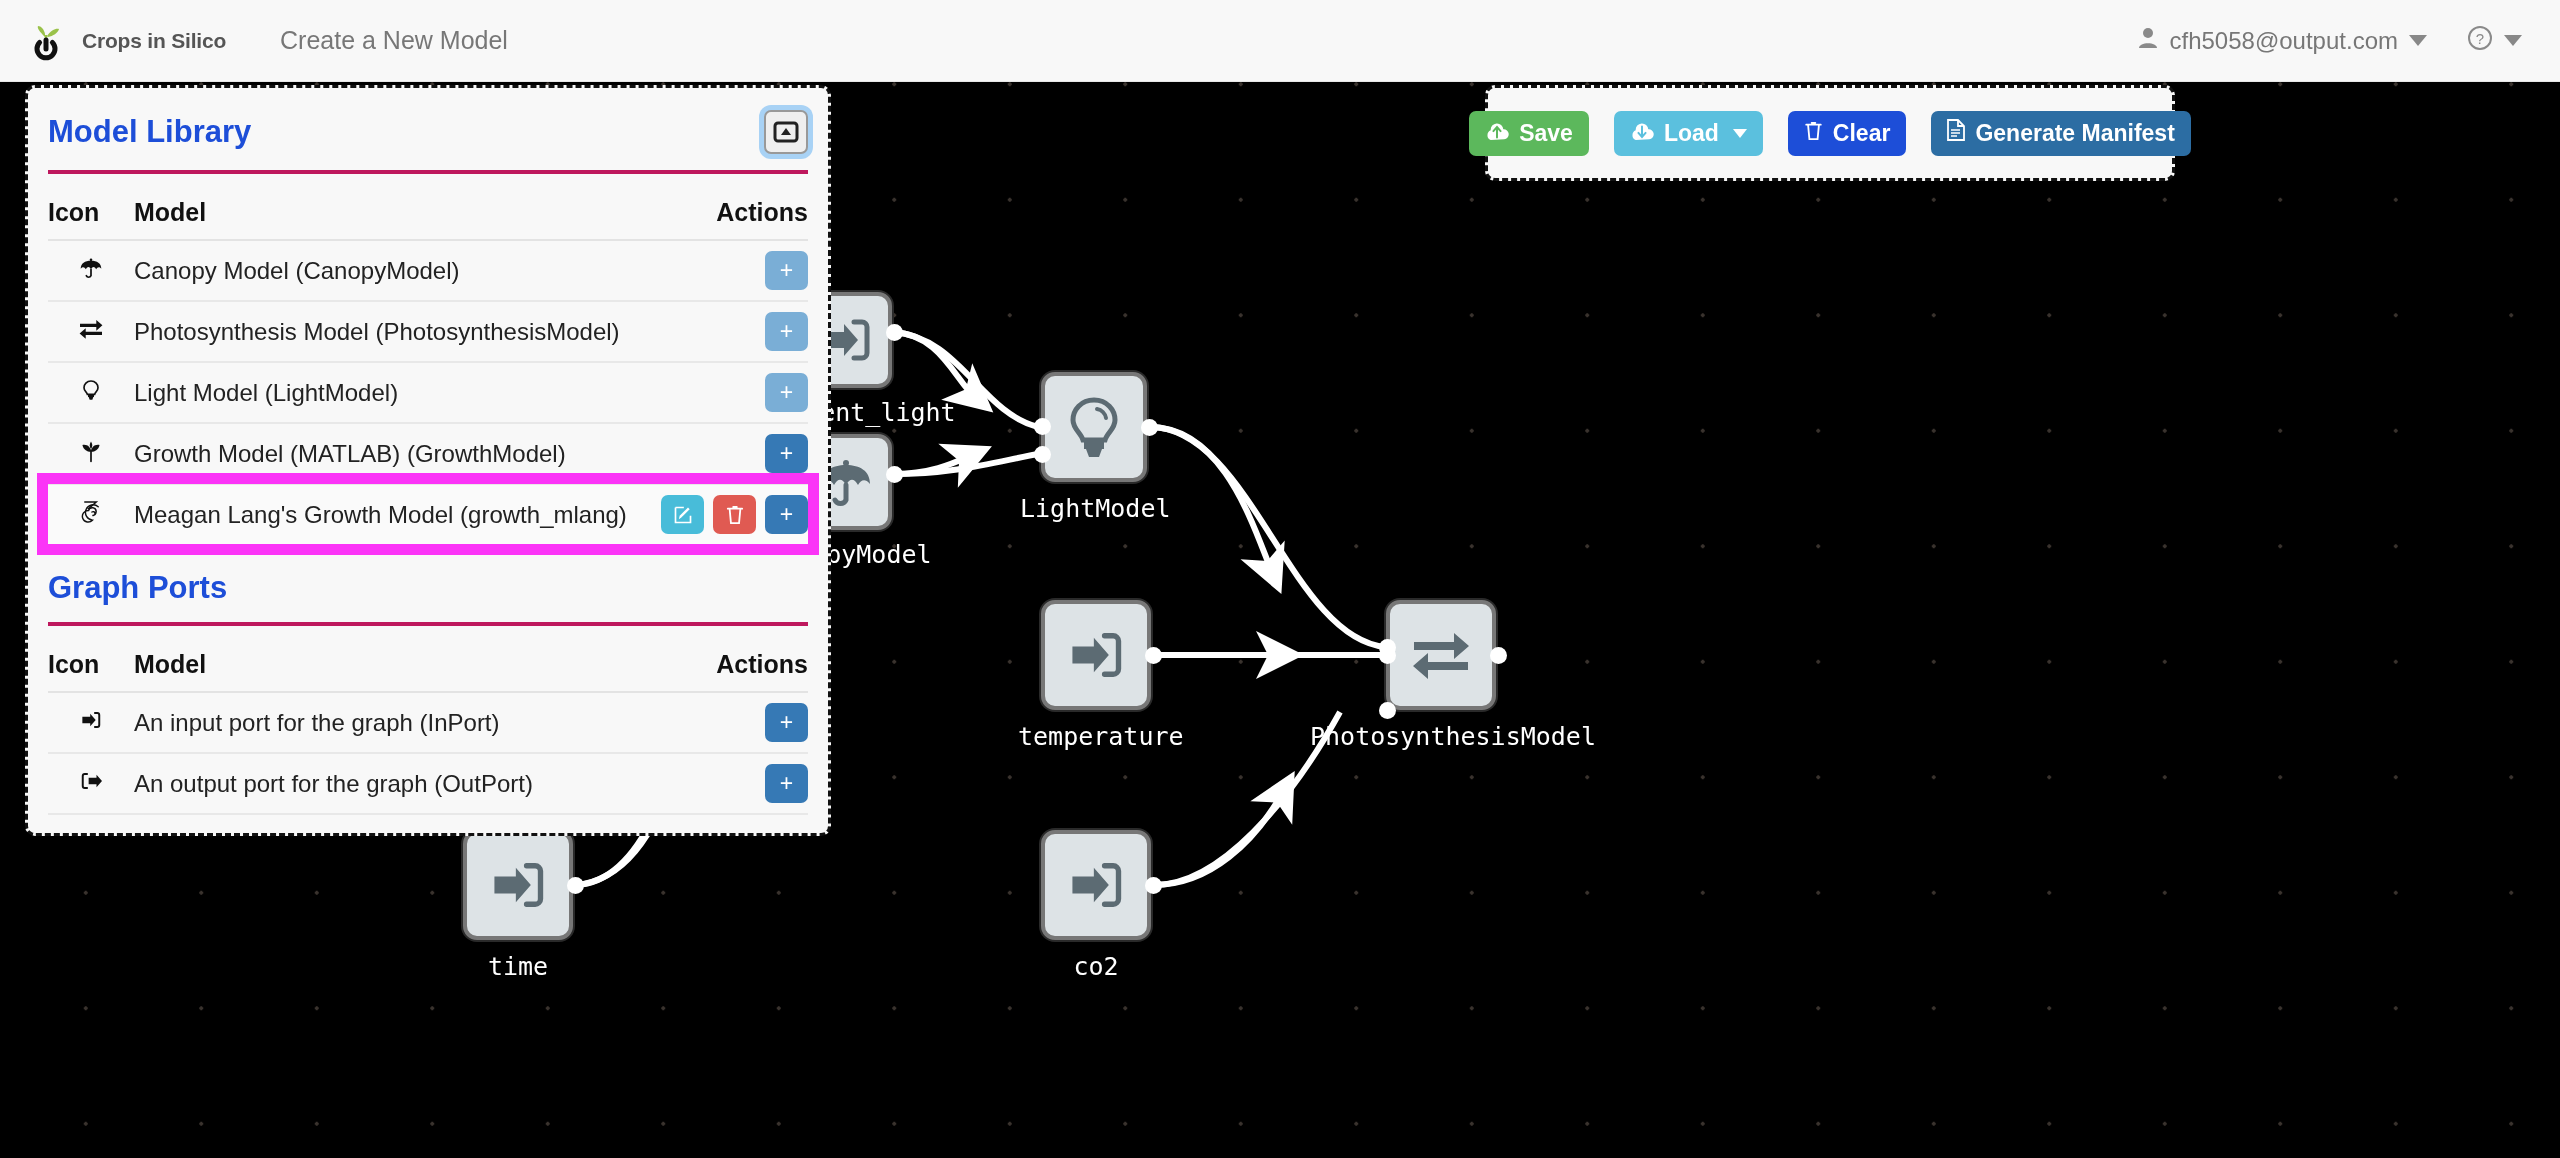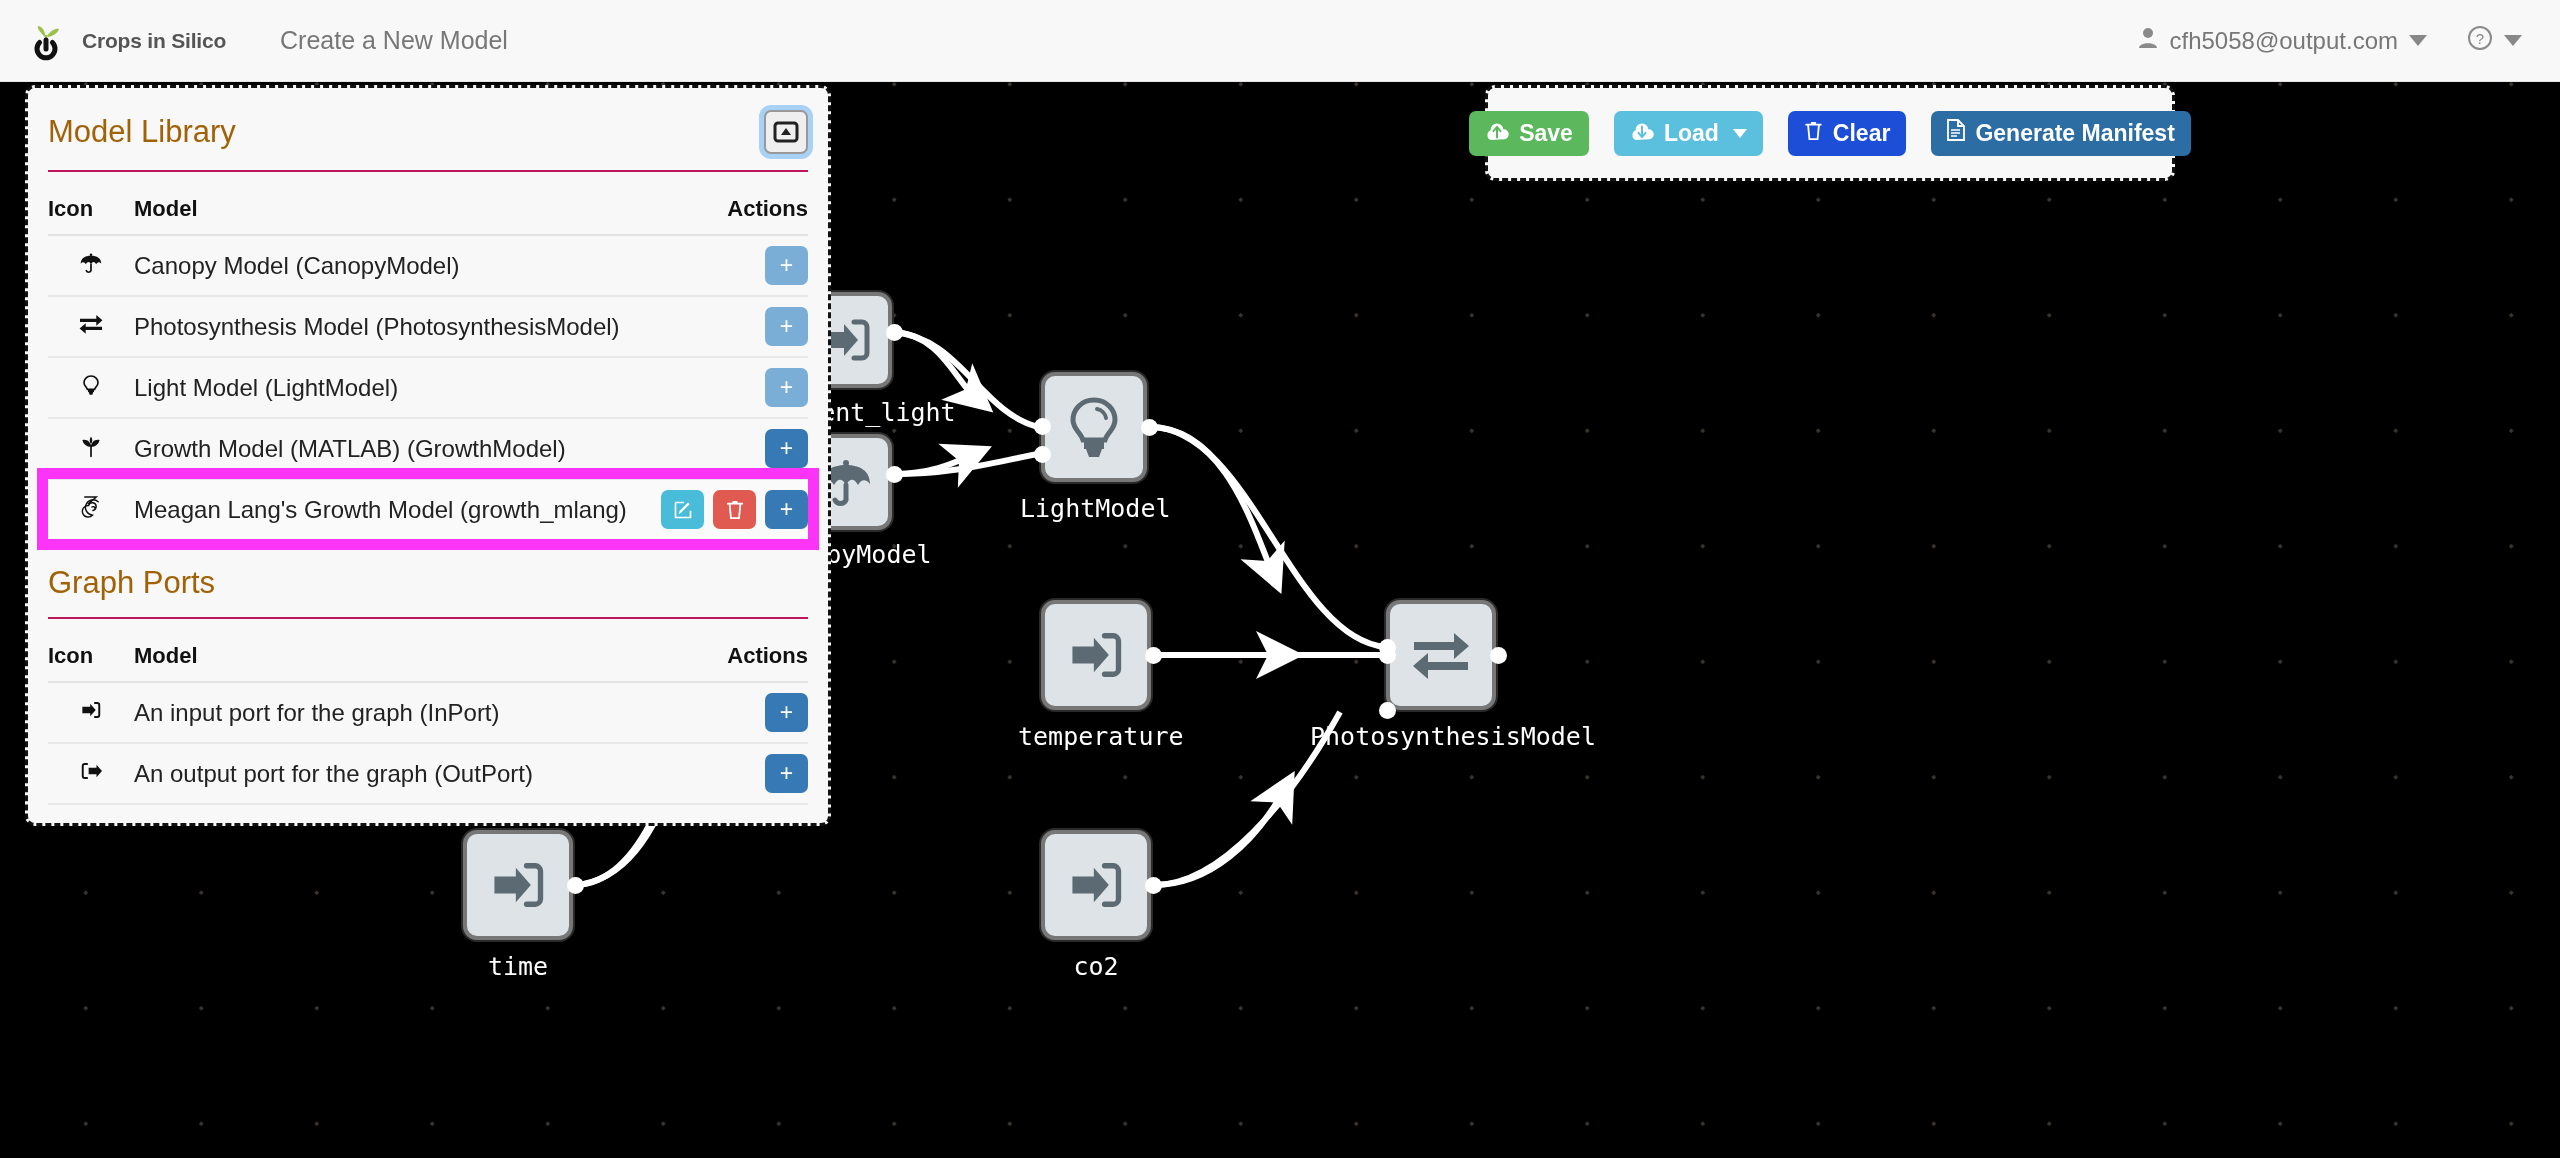--- a/index.html
+++ b/index.html
@@ -91,35 +91,35 @@
     border: 3px dashed #111;
     border-radius: 10px;
     padding: 0;
     z-index: 40;
   }
   .panel-section { padding: 0 20px 4px 20px; }
   .panel-header {
     display: flex; align-items: center; justify-content: space-between;
     padding: 22px 0 16px 0;
   }
-  .panel-title { font-size: 31px; color: #a16207; font-weight: normal; }
+  .panel-title { font-size: 31px; color: #1d4ed8; font-weight: bold; }
   #collapse-btn {
     width: 44px; height: 44px;
     background: #efefef;
     border: 2px solid #999;
     border-radius: 7px;
     box-shadow: 0 0 0 5px #a8d2f5;
     display: flex; align-items: center; justify-content: center;
     cursor: pointer;
   }
   table.lib-table { width: 100%; border-collapse: collapse; }
   table.lib-table th {
-    font-size: 22px; color: #111; text-align: left;
+    font-size: 25px; color: #111; text-align: left;
     padding: 24px 0 12px 0;
-    border-top: 2px solid #be185d;
+    border-top: 4px solid #be185d;
     border-bottom: 2px solid #e3e3e3;
     font-weight: bold;
   }
   table.lib-table td {
     font-size: 24px; color: #222;
     padding: 10px 0;
     border-bottom: 2px solid #e8e8e8;
     vertical-align: middle;
   }
   .col-icon { width: 86px; text-align: center !important; }

